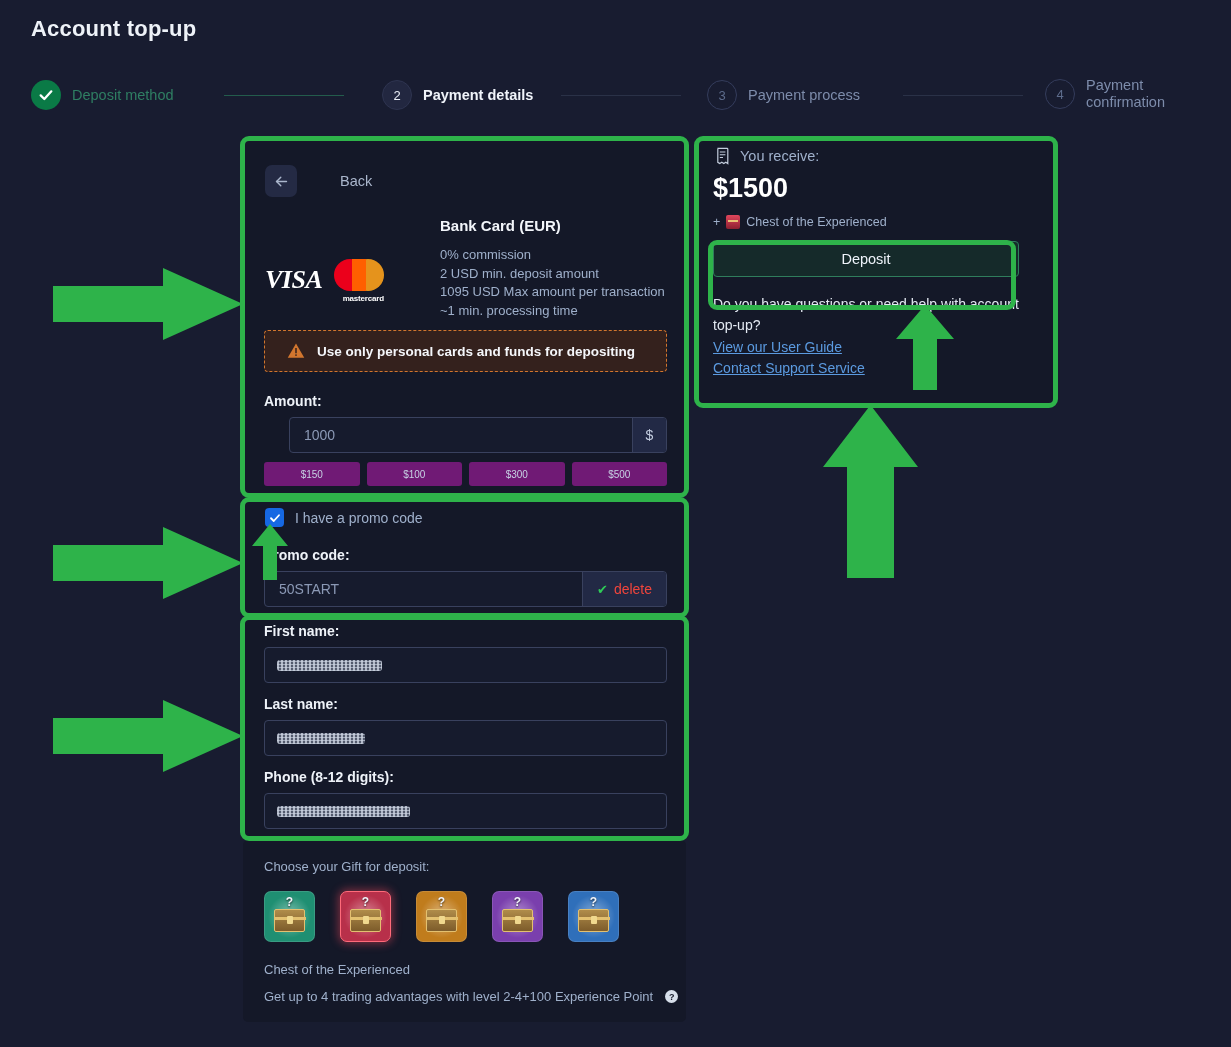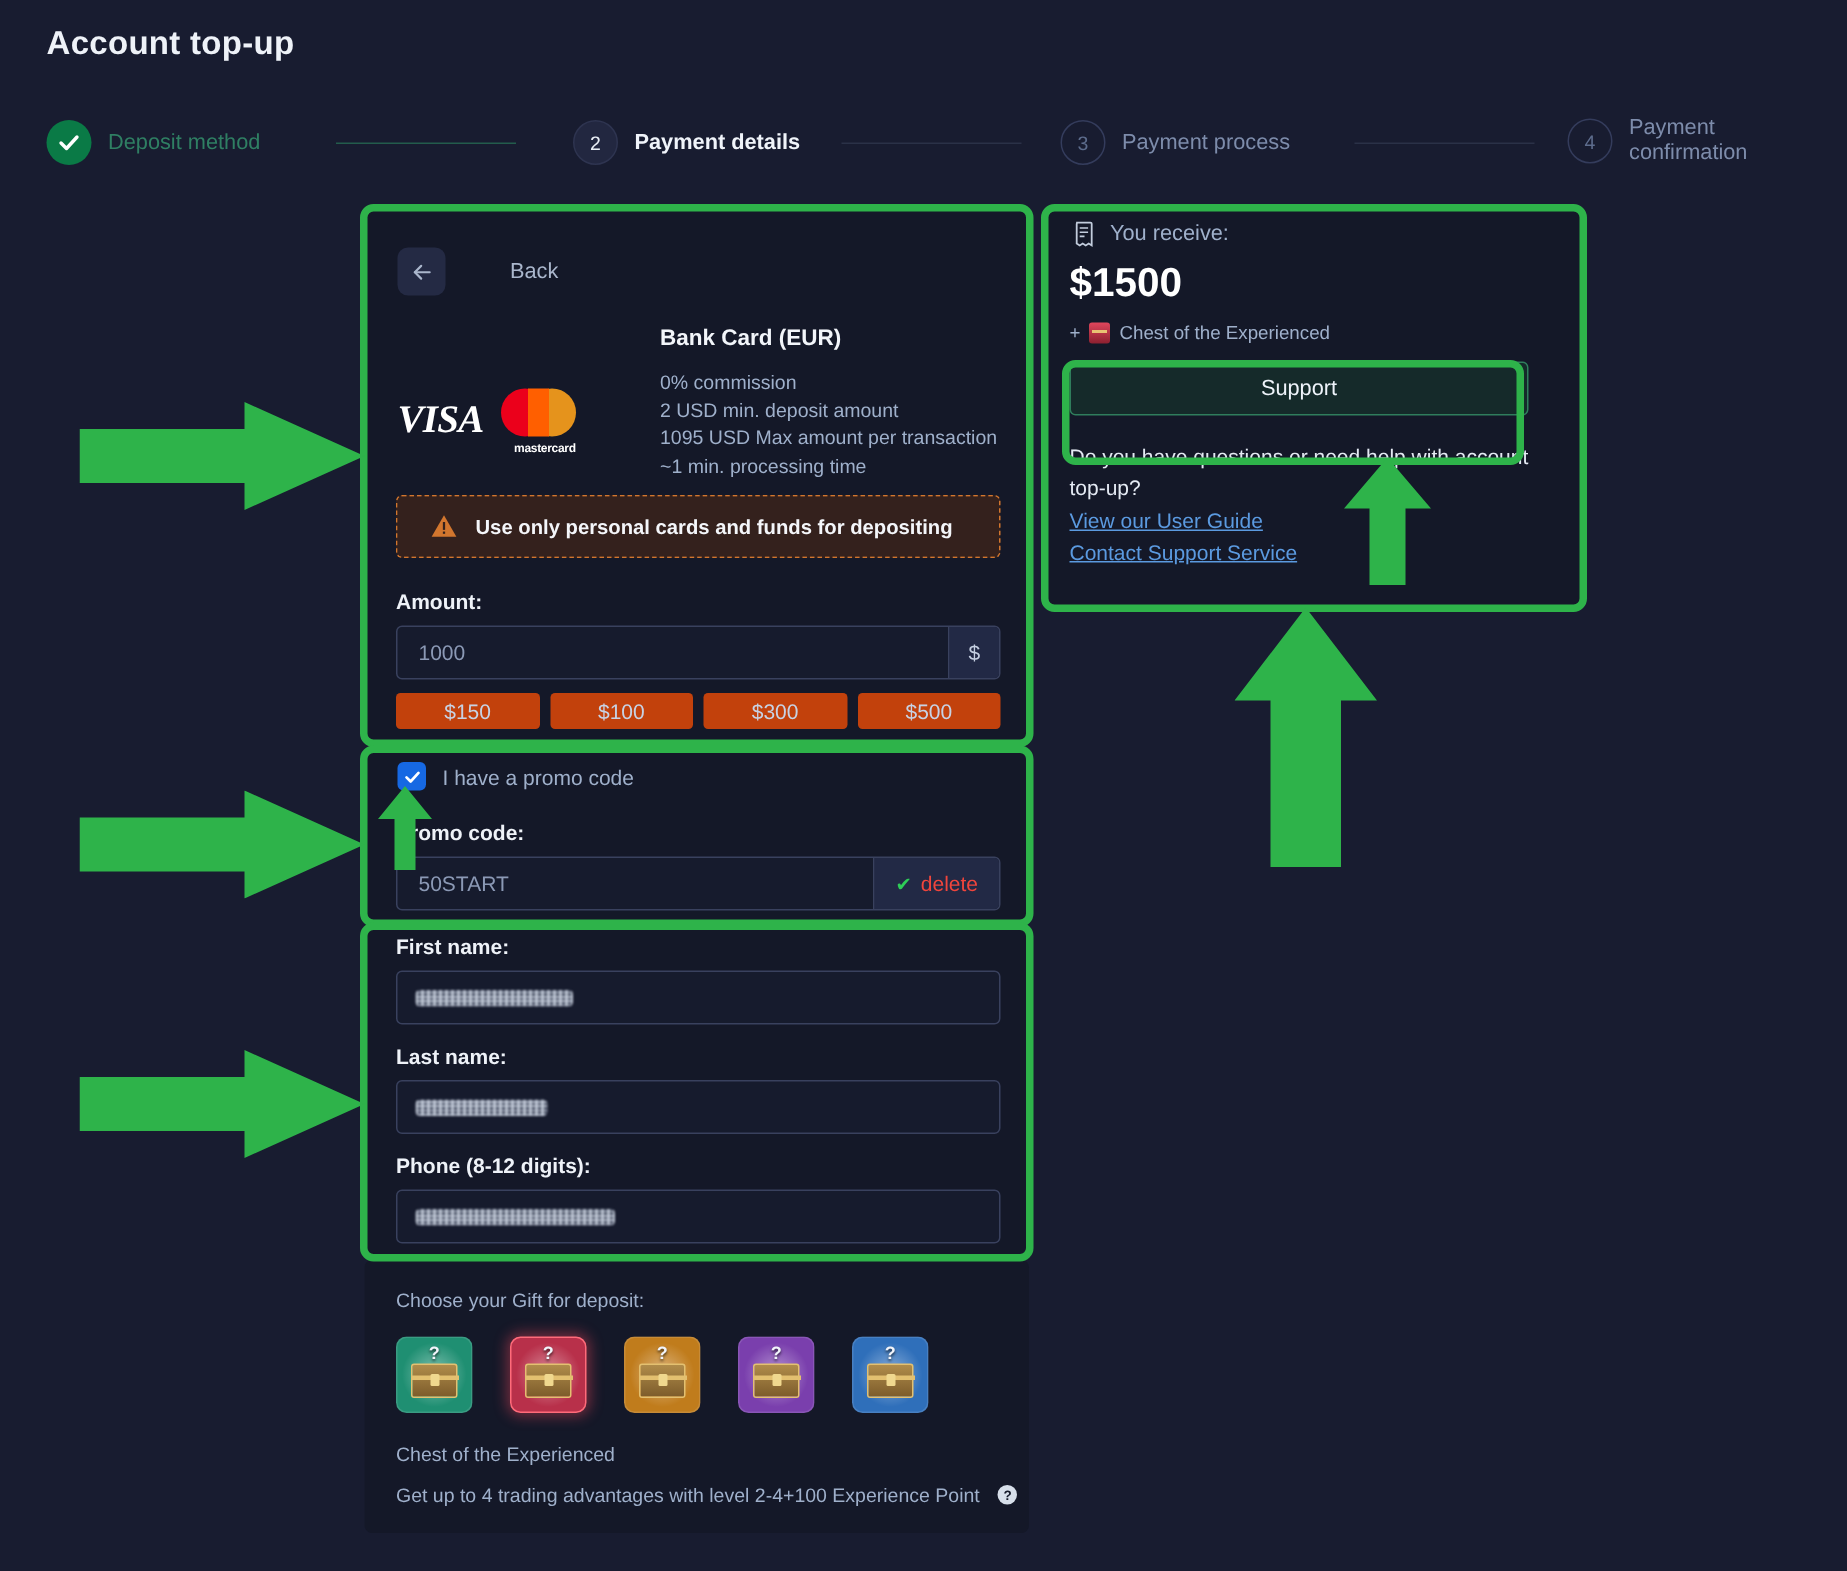--- a/index.html
+++ b/index.html
@@ -82,23 +82,23 @@
     height: 36px; display: flex; align-items: center;
   }
   .txtbox .val { flex: 1; padding: 0 14px; font-size: 14px; color: #8b99b5; }
   .txtbox .suffix {
     width: 34px; height: 100%; background: #222945; color: #c4cee0; font-size: 14px;
     display: flex; align-items: center; justify-content: center;
     border-left: 1px solid #39415e; border-radius: 0 3px 3px 0;
   }
   .quick-row { display: flex; gap: 7px; }
   .quick {
-    flex: 1; height: 24px; background: #c2410c; border-radius: 3px;
-    display: flex; align-items: center; justify-content: center;
-    font-size: 14px; color: #c7d2e4;
+    flex: 1; height: 24px; background: #701a75; border-radius: 3px;
+    display: flex; align-items: center; justify-content: center;
+    font-size: 10px; color: #c7d2e4;
   }
 
   
   #promo-panel { left: 243px; top: 500px; width: 443px; height: 115px; }
   .chk-row { position: absolute; left: 22px; top: 8px; display: flex; align-items: center; gap: 11px; justify-content: center; }
   .chk {
     width: 19px; height: 19px; border-radius: 4px; background: #1668e3;
     display: flex; align-items: center; justify-content: center;
   }
   .chk svg { width: 12px; height: 12px; }
@@ -252,21 +252,21 @@
     <svg class="warn-ico" viewBox="0 0 24 24">
       <path d="M12 2 L23 21 H1 Z" fill="#d2762e"></path>
       <rect x="11" y="8" width="2" height="7" fill="#34211d"></rect>
       <rect x="11" y="16.5" width="2" height="2" fill="#34211d"></rect>
     </svg>
     <div class="warn-text">Use only personal cards and funds for depositing</div>
   </div>
 
   <div style="position:absolute; left:264px; top:393px; width:403px;">
     <div class="field-label">Amount:</div>
-    <div class="txtbox" style="margin-top:8px;">
+    <div class="txtbox" style="margin-top:8px;margin-left:25px;">
       <div class="val">1000</div>
       <div class="suffix">$</div>
     </div>
     <div class="quick-row" style="margin-top:9px;">
       <div class="quick">$150</div>
       <div class="quick">$100</div>
       <div class="quick">$300</div>
       <div class="quick">$500</div>
     </div>
   </div>
@@ -363,21 +363,21 @@
     </div>
 
     <div class="amount-big">$1500</div>
 
     <div class="bonus-row">
       <span>+</span>
       <span class="mini-chest"></span>
       <span>Chest of the Experienced</span>
     </div>
 
-    <div class="continue-btn">Support</div>
+    <div class="continue-btn">Deposit</div>
 
     <div class="help-q">Do you have questions or need help with account top-up?</div>
 
     <div class="help-links">
       <a href="#">View our User Guide</a>
       <a href="#">Contact Support Service</a>
     </div>
   </div>
 
   <div class="anno-rect" style="left:240px; top:136px; width:449px; height:362px;"></div>

